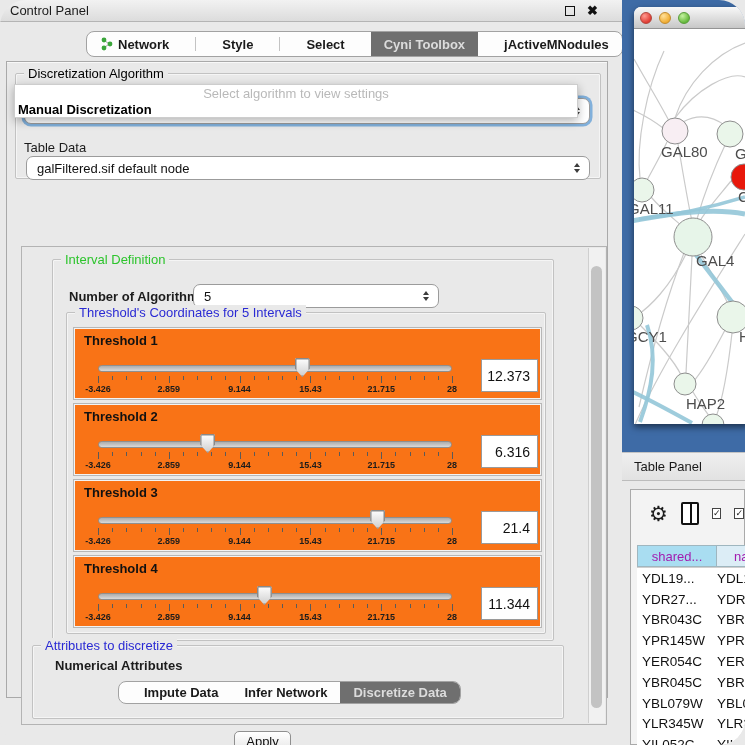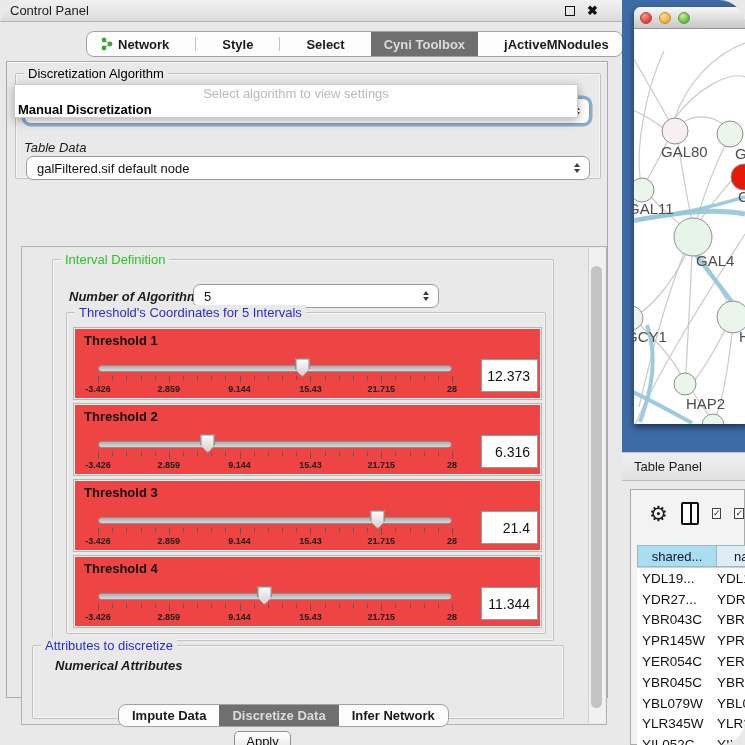--- a/index.html
+++ b/index.html
@@ -16,49 +16,49 @@
   .float-box { width:10px; height:10px; border:1.5px solid #111; }
   .close-x { font-size:13px; font-weight:bold; color:#111; line-height:10px; }
 
   .tabbar { position:absolute; display:flex; align-items:stretch;
     background:#fdfdfd; border:1px solid #a2a2a2; border-radius:8px; overflow:hidden; }
   .tabbar .tab { display:flex; align-items:center; gap:5px; padding:0 13px;
     font-size:13px; font-weight:600; color:#1a1a1a; white-space:nowrap; cursor:default; }
   .tabbar .tab.sel { background:#6f6f6f; color:#dcdcdc; }
   .tabbar .sep { width:1px; background:#c3c3c3; margin:5px 0; }
   #topTabs { left:86px; top:31px; height:26px;gap:13px; }
-  #bottomTabs { left:118px; top:704px; height:23px; }
+  #bottomTabs { left:118px; top:681px; height:23px;padding-left:12px; }
 
   .main-panel { position:absolute; left:6px; top:61px; width:602px; height:637px;
     border:1px solid #a9a9a9; background:#e9e9e9; box-shadow:inset 0 1px 0 #f8f8f8; }
 
   .gbox { position:absolute; border:1px solid #c2c2c2; border-radius:2px;
     box-shadow:inset 0 0 0 1px #f5f5f5; }
   .gtitle { position:absolute; top:-8px; left:8px; background:#e9e9e9; padding:0 4px;
     font-size:13px; line-height:15px; white-space:nowrap; }
 
   .combo { position:absolute; background:#fff; border:1px solid #9b9b9b; border-radius:7px;
     display:flex; align-items:center; font-size:13px; color:#111; padding-left:10px; }
   .combo .spin { margin-left:auto; display:flex; flex-direction:column; gap:2px; padding-right:9px; }
   .spin i { display:block; width:0; height:0; border-left:3.5px solid transparent; border-right:3.5px solid transparent; }
   .spin .up { border-bottom:4px solid #3c3c3c; }
   .spin .dn { border-top:4px solid #3c3c3c; }
   .combo.focus { box-shadow:0 0 0 2.5px rgba(110,166,216,.85); }
 
-  .lbl { position:absolute; font-size:13px; color:#1c1c1c; white-space:nowrap;font-style:italic; }
+  .lbl { position:absolute; font-size:13px; color:#1c1c1c; white-space:nowrap; }
   .bold { font-weight:bold; }
 
   .scrollpane { position:absolute; left:14px; top:184px; width:586px; height:479px;
     border:1px solid #b3b3b3; background:#e9e9e9; }
   .vscroll { position:absolute; right:1px; top:1px; width:17px; height:475px;
     background:#f1f1f1; border-left:1px solid #cfcfcf; }
   .vscroll .vthumb { position:absolute; left:2px; width:11px; background:#c3c3c3; border-radius:6px; }
 
   .thr-group { position:absolute; left:6px; width:469px; height:73px;
-    background:#ef4444; border:1px solid #b7b7b7; box-shadow:inset 0 0 0 1px #f3f3f3; }
+    background:#f97316; border:1px solid #b7b7b7; box-shadow:inset 0 0 0 1px #f3f3f3; }
   .thr-title { position:absolute; left:10px; top:5px; font-size:13px; font-weight:bold; color:#111; }
   .track { position:absolute; left:24px; top:37px; width:354px; height:7px; border-radius:4px;
     background:linear-gradient(#adadad,#d9d9d9); border:1px solid #8f8f8f; }
   .thumb { position:absolute; top:30px; width:15px; height:19px;
     background:linear-gradient(#ffffff,#cdcdcd); box-shadow:inset 0 0 0 1.5px #898989;
     clip-path:polygon(8% 0,92% 0,100% 10%,100% 55%,50% 100%,0 55%,0 10%); }
   .tick { position:absolute; width:1px; background:#5a5a5a; }
   .ticklbl { position:absolute; top:56px; transform:translateX(-50%); font-size:9px; font-weight:bold; color:#1c1c1c; }
   .valbox { position:absolute; left:407px; top:31px; width:57px; height:33px; background:#fff;
     border:1px solid #9a9a9a; font-size:14px; color:#111; display:flex; align-items:center;
@@ -96,21 +96,21 @@
     background:#f3f3f3; border:1px solid #aaaaaa; }
   .tp-toolbar { position:absolute; left:0; top:0; width:100%; height:46px;
     display:flex; align-items:center; gap:13px; padding-left:18px; }
   .gear { font-size:21px; color:#1c1c1c; line-height:21px; }
   .col-icon { width:23px; height:23px; border:2.5px solid #111; border-radius:2px; background:#fff; position:relative; }
   .col-icon:before { content:""; position:absolute; left:50%; top:0; width:2.5px; height:100%; background:#111; }
   .mini-check { width:11px; height:11px; border:1.5px solid #444; background:#fff;
     font-size:9px; line-height:9px; color:#222; text-align:center; }
   .tp-table { position:absolute; left:6px; top:55px; width:160px; }
   .tp-hrow { display:flex; height:22px; }
-  .tp-hcell { border:1px solid #9fb6bf; font-size:13px; color:#0f172a; display:flex; align-items:center; justify-content:center; }
+  .tp-hcell { border:1px solid #9fb6bf; font-size:13px; color:#a21caf; display:flex; align-items:center; justify-content:center; }
   .tp-hcell.c1 { width:80px; background:#a9ddf1; }
   .tp-hcell.c2 { width:62px; background:#dcedf6; justify-content:flex-start; padding-left:17px; border-left:none; }
   .tp-rows { height:178px; overflow:hidden; background:#fff; border-top:1px solid #cfcfcf; }
   .tp-row { display:flex; height:20.8px; align-items:center; font-size:13.5px; color:#111; background:#fff; }
   .tp-row .c1 { width:80px; padding-left:5px; white-space:nowrap; overflow:hidden; }
   .tp-row .c2 { width:62px; white-space:nowrap; overflow:hidden; }
 
   svg text { font-family:"Liberation Sans",sans-serif; }
 </style>
 </head>
@@ -356,25 +356,25 @@
       </div>
     </div>
 
     <button class="apply-btn">Apply</button>
   </div>
 
   <div class="tabbar" id="bottomTabs">
       <span class="tab">
         <span>Impute Data</span>
       </span>
+      <span class="tab">
+        <span>Infer Network</span>
+      </span>
       <span class="tab sel">
         <span>Discretize Data</span>
-      </span>
-      <span class="tab">
-        <span>Infer Network</span>
       </span>
     </div>
 
   <div class="popup">
     <div class="hint">Select algorithm to view settings</div>
     <div id="popupOpts">
         <div class="opt first">Manual Discretization</div>
       </div>
   </div>
 

